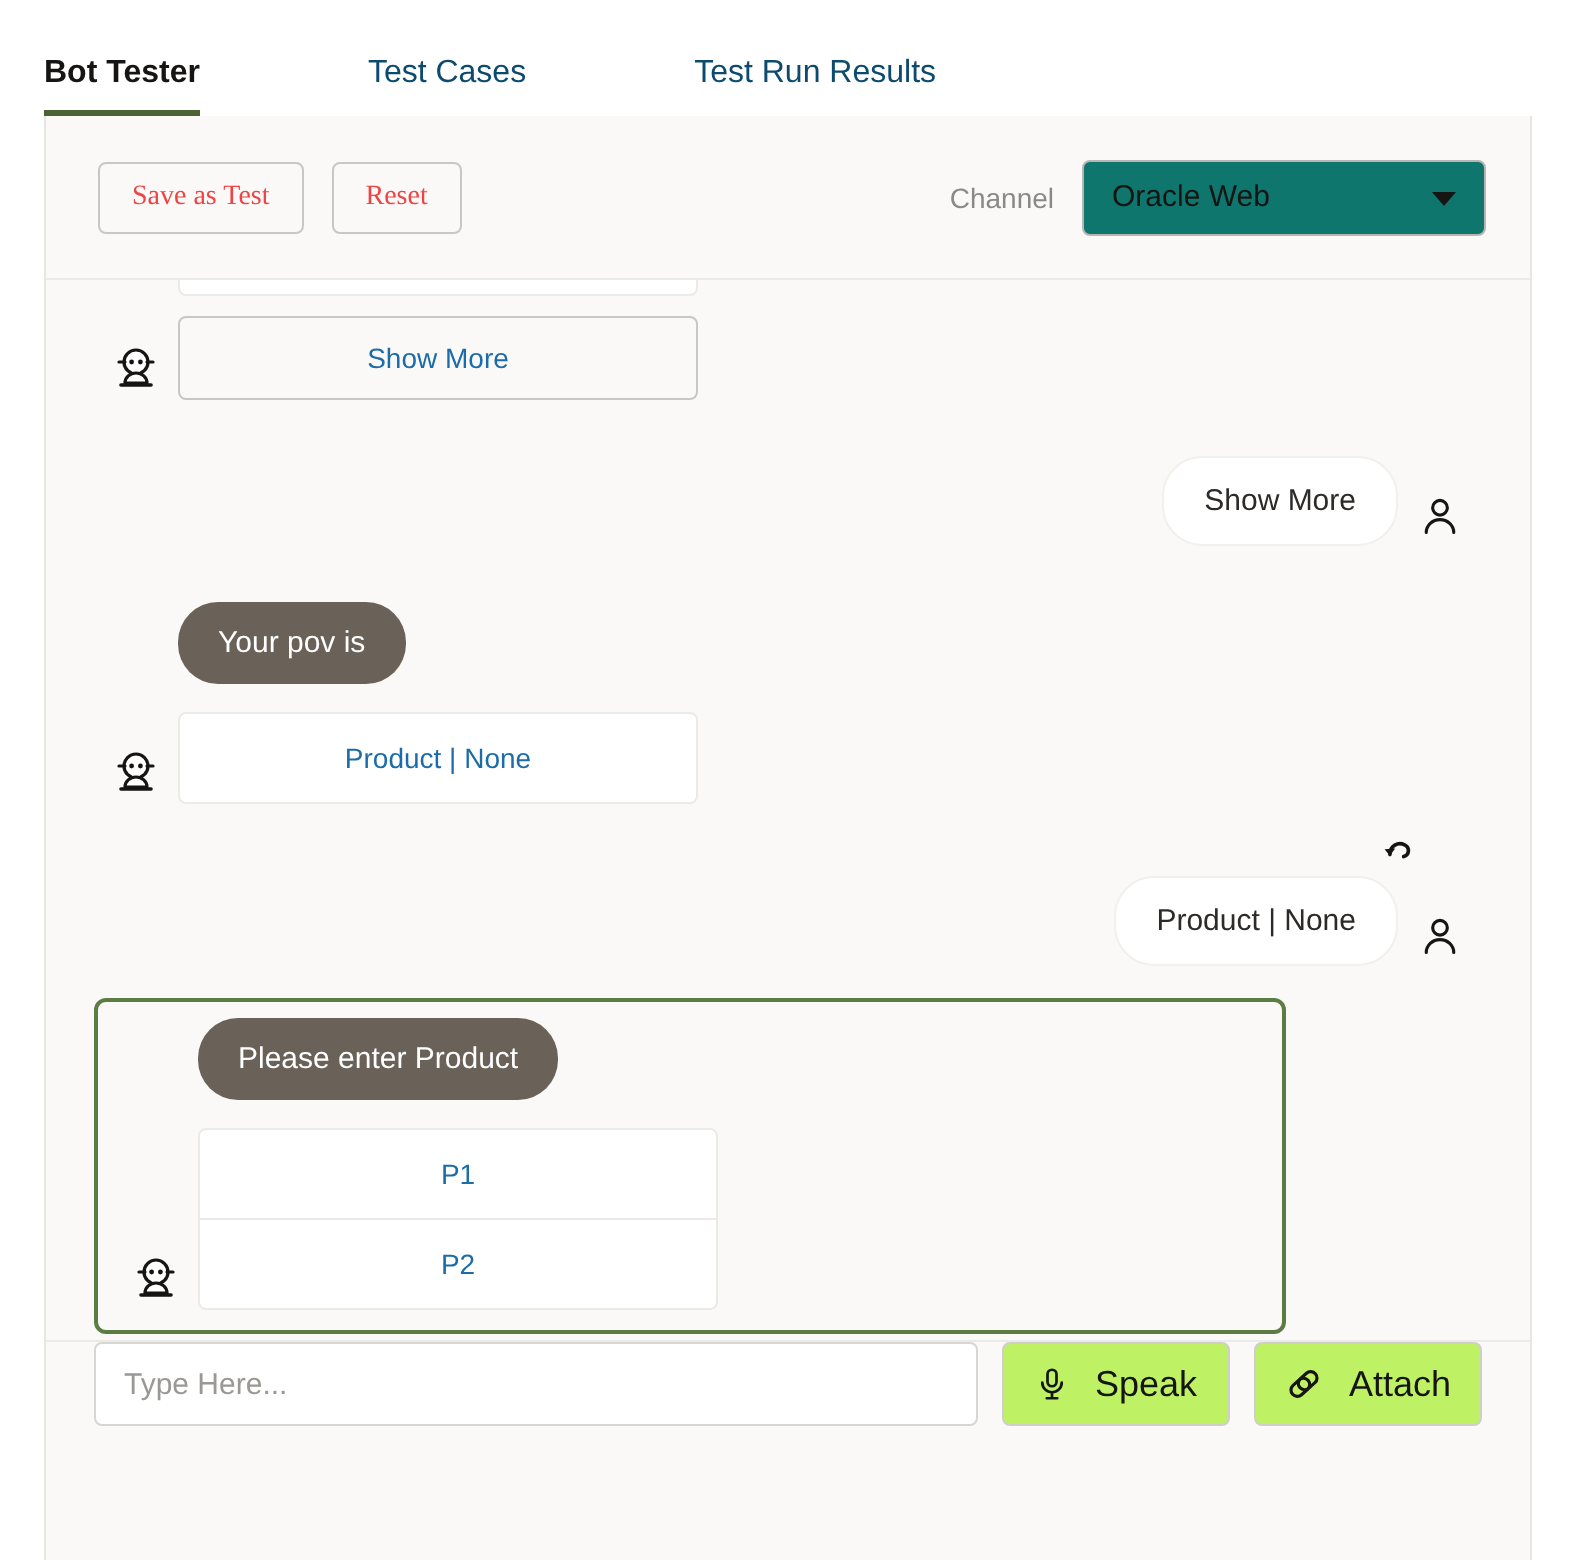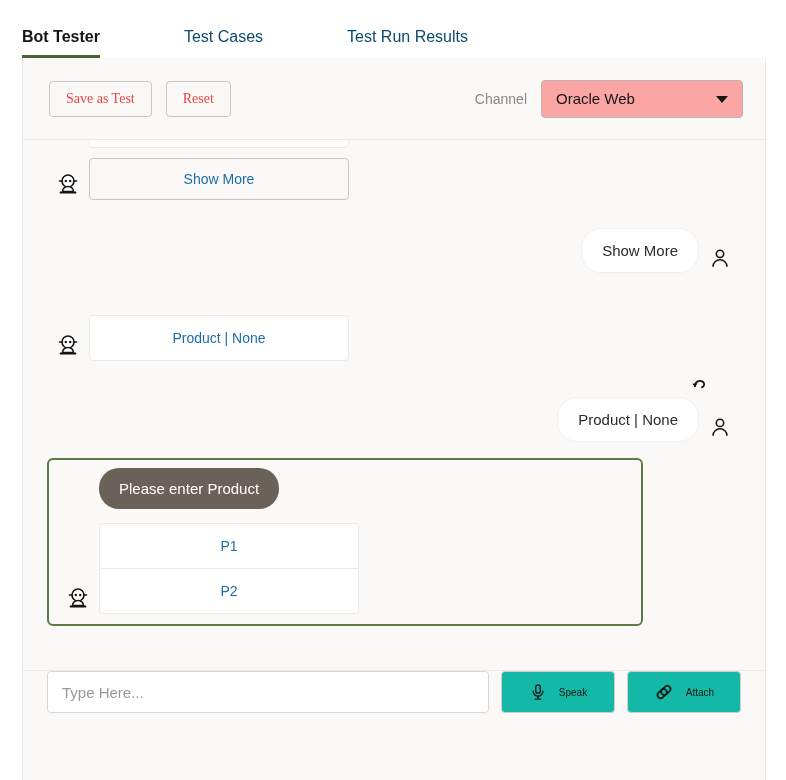--- a/index.html
+++ b/index.html
@@ -91,21 +91,21 @@
   }
   .channel-label {
     font-size: 14px;
     color: #8b8985;
     margin-right: 14px;
   }
   .select {
     position: relative;
     width: 202px;
     height: 38px;
-    background: #fca5a5;
+    background: #0f766e;
     border: 1px solid #b8b6b2;
     border-radius: 4px;
     display: flex;
     align-items: center;
     padding-left: 14px;
     box-sizing: border-box;
     cursor: pointer;
   }
   .select-value { font-size: 15px; color: #161513; }
   .caret {
@@ -252,28 +252,28 @@
     box-sizing: border-box;
     font-family: "Liberation Sans", sans-serif;
     outline: none;
   }
   .text-input::placeholder { color: #9a9894; }
 
   .icon-btn {
     height: 42px;
     min-width: 114px;
     margin-left: 12px;
-    background: #14b8a6;
+    background: #bef264;
     border: 1px solid #d0cec9;
     border-radius: 4px;
     display: flex;
     align-items: center;
     justify-content: center;
     gap: 12px;
-    font-size: 10px;
+    font-size: 18px;
     color: #161513;
     cursor: pointer;
     box-sizing: border-box;
     font-family: "Liberation Sans", sans-serif;
   }
   .icon-btn svg { display: block; }
 </style>
 </head>
 <body>
 
@@ -338,20 +338,21 @@
             <svg width="24" height="24" viewBox="0 0 24 24">
               <circle cx="12" cy="9" r="6" fill="#ffffff" stroke="#161513" stroke-width="1.6"></circle>
               <circle cx="9.8" cy="9" r="1.2" fill="#161513"></circle>
               <circle cx="14.2" cy="9" r="1.2" fill="#161513"></circle>
               <path d="M3.5 9 h3 M17.5 9 h3" stroke="#161513" stroke-width="1.6" stroke-linecap="round"></path>
               <path d="M6.5 19.5 a5.5 5 0 0 1 11 0 z" fill="#ffffff" stroke="#161513" stroke-width="1.6"></path>
               <path d="M4.5 20.5 h15" stroke="#161513" stroke-width="1.8" stroke-linecap="round"></path>
             </svg>
           </div>
           <div class="bubbles">
+            <div class="bot-bubble">Your pov is</div>
             <div class="spacer-sm"></div>
             <div class="card single">Product  |  None</div>
           </div>
         </div>
 
         <div class="retry-row">
           <span class="retry-btn">
             <svg width="22" height="22" viewBox="0 0 24 24">
               <path d="M6.5 14.5 C6.5 9.5 11 7.5 14.5 9.2 C17.5 10.7 17.2 14.6 14 15.6" fill="none" stroke="#161513" stroke-width="2" stroke-linecap="round"></path>
               <path d="M6.4 15.2 L3.6 11.6 L9.4 11.2 Z" fill="#161513"></path>

